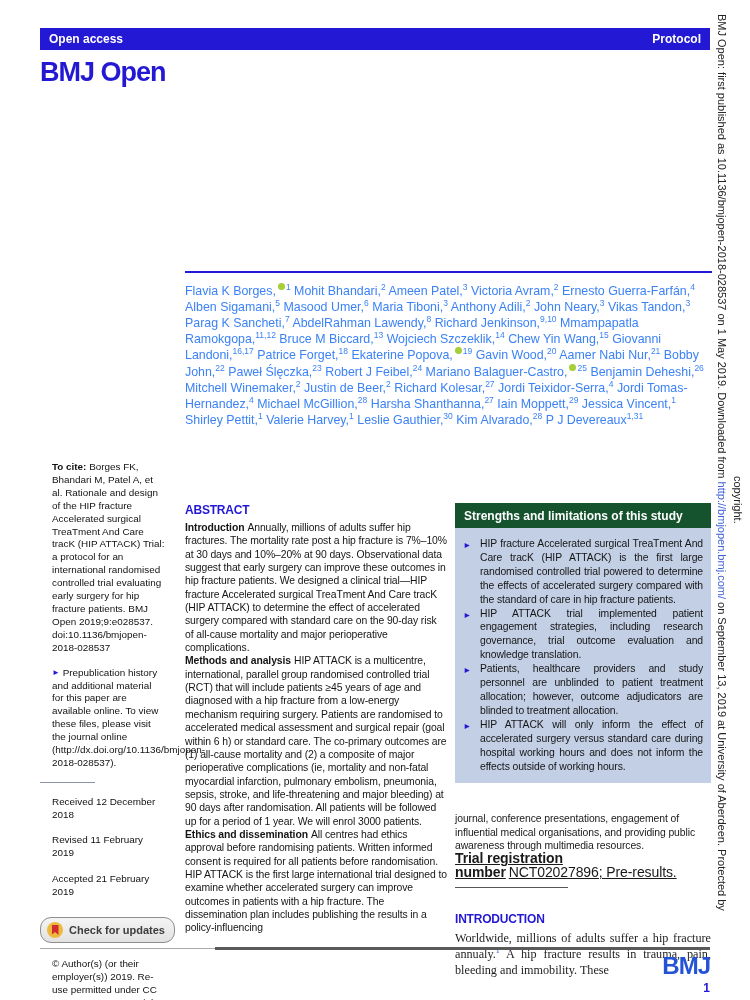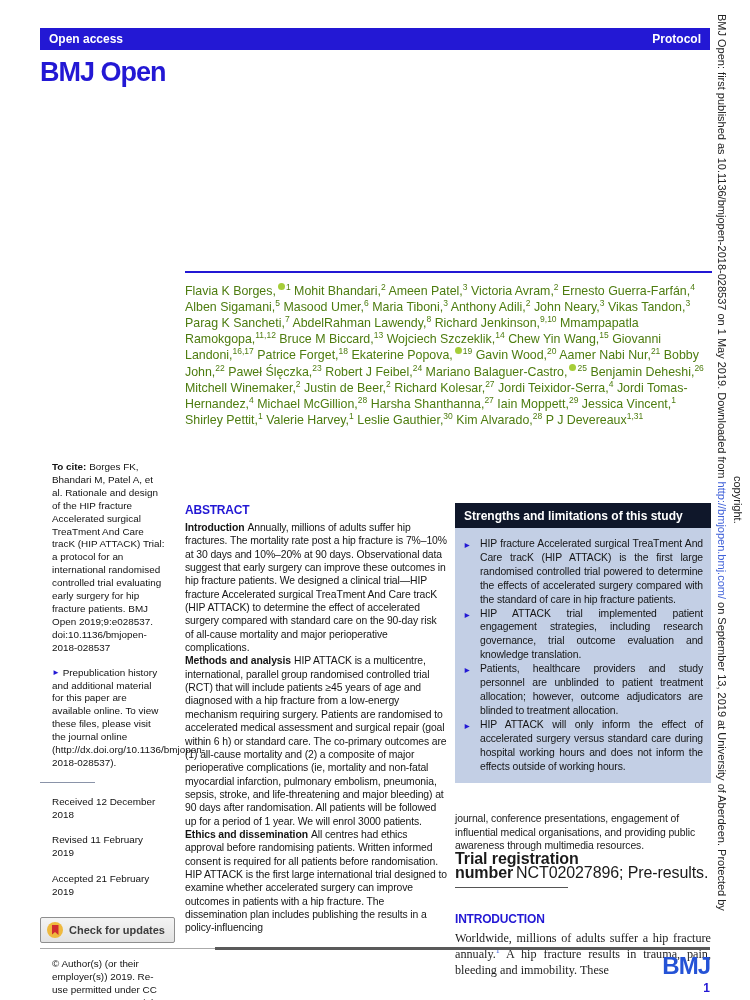--- a/index.html
+++ b/index.html
@@ -22,21 +22,21 @@
   }
   .paper-title {
     position:absolute; left:185px; top:54px; width:528px;
     font-family:"Liberation Serif", serif; font-size:26px; font-weight:bold;
     color:#2318d4; line-height:31.5px; letter-spacing:-0.2px;
   }
   
   .authors {
     position:absolute; left:185px; top:271px; width:527px;
     border-top:2px solid #2318d4; padding-top:10px;
-    font-size:12.4px; line-height:15.8px; color:#4d7c0f;
+    font-size:12.4px; line-height:15.8px; color:#3b82f6;
   }
   .authors sup { font-size:8.5px; vertical-align:super; line-height:0; }
   .orcid {
     display:inline-block; width:7px; height:7px; border-radius:50%;
     background:#a6ce39; vertical-align:super; margin:0 1px 0 2px;
   }
   
   .sidebar {
     position:absolute; left:40px; top:449px; width:137px;
     font-size:9.9px; line-height:12.9px; color:#111;
@@ -45,50 +45,50 @@
   .sb-bold { font-weight:bold; }
   .sb-gap6 { margin-top:6px; }
   .sb-gap8 { margin-top:8px; }
   .sb-divider { width:55px; border-top:1.5px solid #8a93a8; margin:7px 0 5px 0; }
   .sb-divider.blue { border-top-color:#5a6fd0; }
   .arrow-blue { color:#2318d4; font-size:8px; vertical-align:1px; }
   .dates p { line-height:13.2px; }
   .cfu-badge {
     display:inline-flex; align-items:center; gap:6px; margin:7px 0 3px 0;
     background:linear-gradient(#f4f4f4,#e2e2e2); border:1px solid #8e8e8e;
-    border-radius:2px; padding:4px 9px 4px 6px; cursor:pointer;
+    border-radius:11px; padding:4px 9px 4px 6px; cursor:pointer;
   }
   .cfu-icon { position:relative; width:16px; height:16px; border-radius:50%; background:#efb93e; flex:0 0 16px; }
   .cfu-icon::after {
     content:""; position:absolute; left:4.5px; top:3px; width:7px; height:10px;
     background:#d02c2f; clip-path:polygon(0 0,100% 0,100% 100%,50% 70%,0 100%);
   }
   .cfu-label { font-size:11px; color:#3d3d3d; font-weight:bold; }
   .corr-label { color:#2318d4; font-weight:bold; }
   
   .col-left  { position:absolute; left:185px; top:503px; width:262px; }
   .col-right { position:absolute; left:455px; top:503px; width:256px; }
   .sec-head { font-size:12px; font-weight:bold; color:#2318d4; letter-spacing:-0.2px; margin-bottom:4px; }
   .abs-p { font-size:10.4px; line-height:13.35px; letter-spacing:-0.1px; color:#151515; }
   .abs-p b { margin-right:3px; }
   
   .sbox-header {
-    background:#0f172a; color:#fff; font-size:12px; font-weight:bold;
+    background:#14532d; color:#fff; font-size:12px; font-weight:bold;
     padding:6px 9px 5px 9px;
   }
   .sbox-body { background:#c3cfe5; padding:9px 8px 10px 8px; }
   .sbox-body ul { list-style:none; }
   .sbox-body li {
     position:relative; padding-left:17px; font-size:10.4px; line-height:13.9px;
     letter-spacing:-0.1px; text-align:justify; color:#151515;
   }
   .sbox-body li .tri { position:absolute; left:0; top:2px; color:#2318d4; font-size:8.5px; }
   
   .cont-p { margin-top:29px; font-size:10.4px; line-height:13.35px; letter-spacing:-0.1px; }
-  .trialreg { font-size:16px; line-height:13.35px; letter-spacing:-0.1px; }
+  .trialreg { font-size:14px; line-height:13.35px; letter-spacing:-0.1px;text-decoration:underline; }
   .trialreg b { margin-right:3px; }
   .end-rule { width:113px; border-top:1.5px solid #555; margin:8px 0 24px 0; }
   .intro-p {
     font-family:"Liberation Serif", serif; font-size:12.2px; line-height:15.8px;
     text-align:justify; color:#1d1d1d; margin-top:5px;
   }
   .intro-p sup { color:#2f55d8; font-size:8px; vertical-align:super; line-height:0; }
   
   .footer { position:absolute; left:40px; top:948px; width:670px; }
   .footer-rule { position:relative; border-top:1px solid #aaa; }

